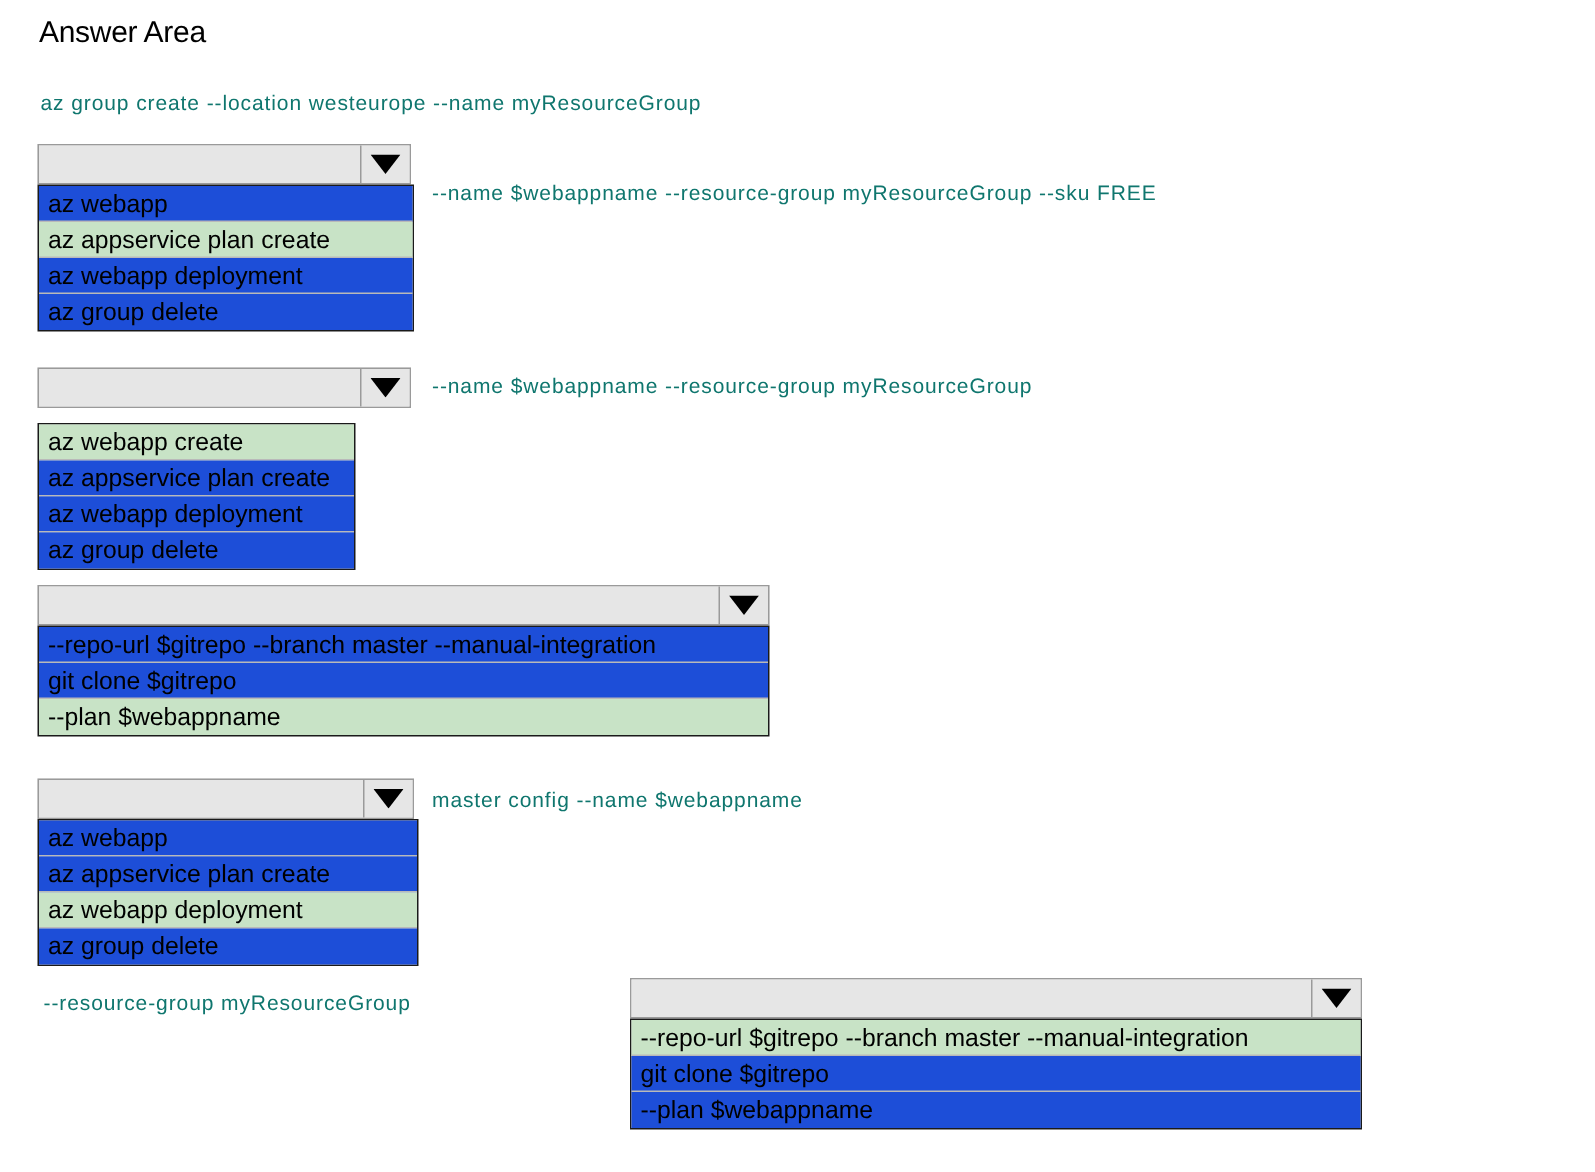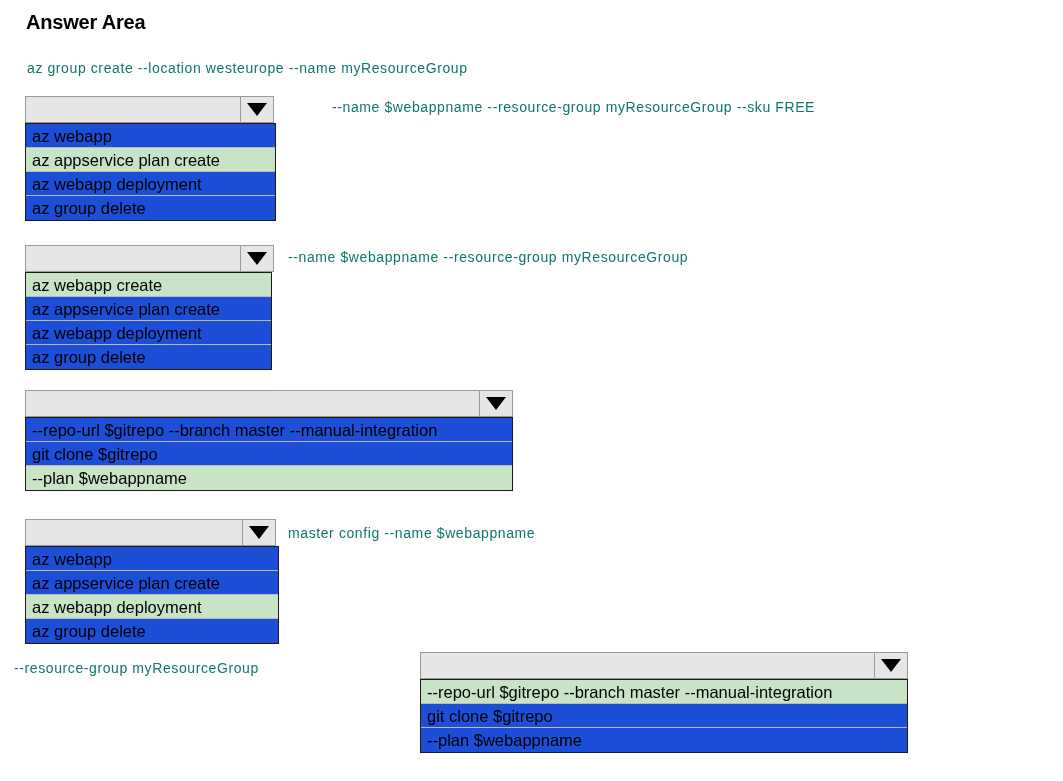--- a/index.html
+++ b/index.html
@@ -14,21 +14,21 @@
     font-family: "Liberation Sans", sans-serif;
     color: #000000;
     overflow: hidden;
   }
 
   .page-title {
     position: absolute;
     left: 26px;
     top: 11px;
     font-size: 20px;
-    font-weight: bold;
+    font-weight: normal;
     letter-spacing: -0.2px;
     color: #000;
   }
 
   
   .code {
     position: absolute;
     font-family: Liberation Sans, sans-serif;
     font-size: 14px;
     letter-spacing: 0.6px;
@@ -85,39 +85,39 @@
   .dd-item:last-child { border-bottom: none; }
   .dd-item.selected { background: #c8e3c6; }
 
   
   #block1 { left: 25px; top: 96px; width: 251px; }
   #block1 .dd-header { width: 249px; }
   #block1 .dd-list   { width: 251px; }
 
   #block2 { left: 25px; top: 245px; width: 251px; }
   #block2 .dd-header { width: 249px; }
-  #block2 .dd-list   { width: 247px; }
+  #block2 .dd-list   { width: 212px; margin-top: 10px; }
 
   #block3 { left: 25px; top: 390px; width: 488px; }
   #block3 .dd-header { width: 488px; }
   #block3 .dd-list   { width: 488px; }
 
   #block4 { left: 25px; top: 519px; width: 254px; }
   #block4 .dd-header { width: 251px; }
   #block4 .dd-list   { width: 254px; }
 
   #block5 { left: 420px; top: 652px; width: 488px; }
   #block5 .dd-header { width: 488px; }
   #block5 .dd-list   { width: 488px; }
 
   #code-line-0 { left: 27px; top: 60px; }
-  #code-line-1 { left: 288px; top: 99px; margin-left: 44px; }
+  #code-line-1 { left: 288px; top: 120px; }
   #code-line-2 { left: 288px; top: 249px; text-align: right; }
   #code-line-3 { left: 288px; top: 525px; }
-  #code-line-4 { left: 14px; top: 660px; }
+  #code-line-4 { left: 29px; top: 660px; }
 </style>
 </head>
 <body>
 
 <div class="page-title">Answer Area</div>
 
 <div id="code-container">
     <div class="code" id="code-line-0">az group create --location westeurope --name myResourceGroup</div>
     <div class="code" id="code-line-1">--name $webappname --resource-group myResourceGroup --sku FREE</div>
     <div class="code" id="code-line-2">--name $webappname --resource-group myResourceGroup</div>

